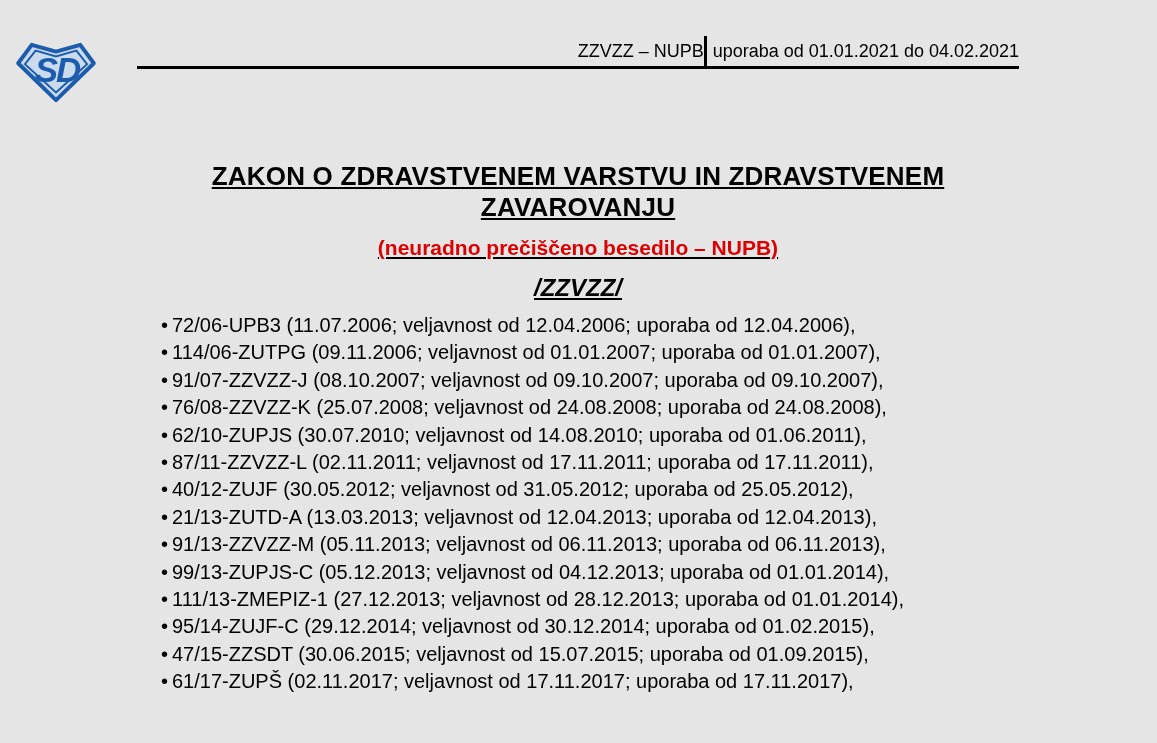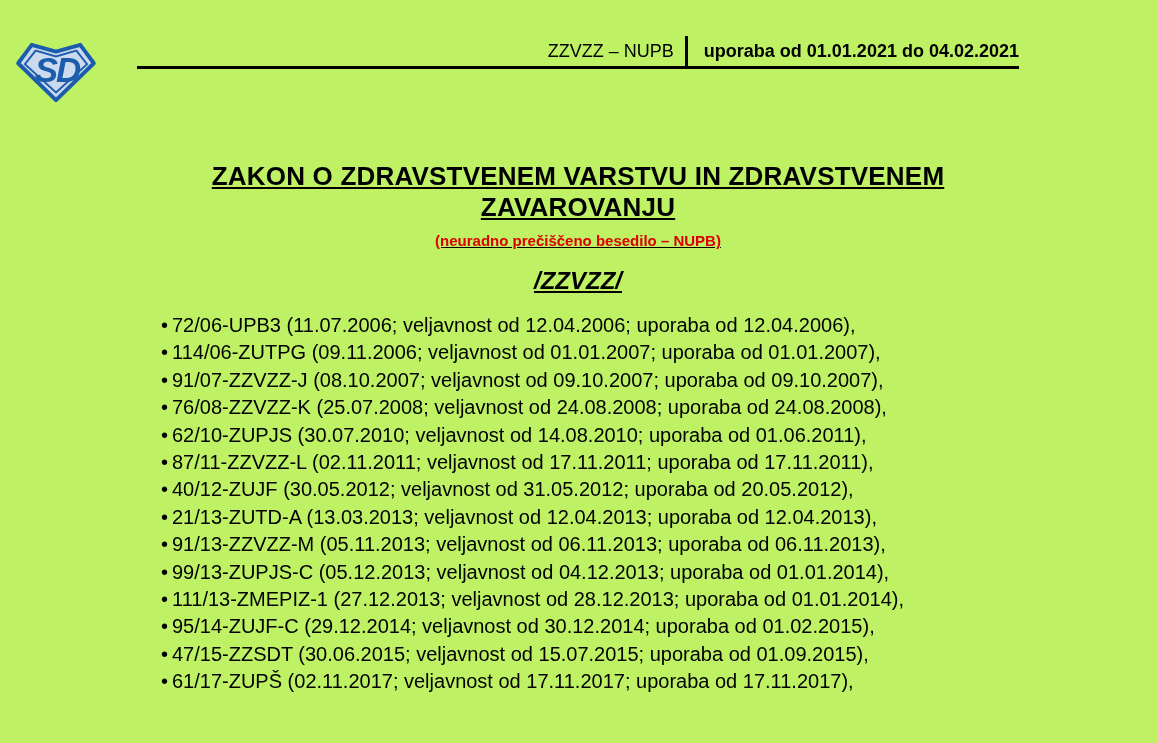--- a/index.html
+++ b/index.html
@@ -1,21 +1,21 @@
 <!DOCTYPE html>
 <html><head>
 <meta charset="utf-8">
 <style>
   * { margin: 0; padding: 0; box-sizing: border-box; }
   html, body { background: #ffffff; }
   .page {
     position: relative;
     width: 1157px;
     height: 743px;
-    background: #bef264;
+    background: #e5e5e5;
     overflow: hidden;
     font-family: "Liberation Sans", "DejaVu Sans", sans-serif;
     color: #000000;
   }
   .logo {
     position: absolute;
     left: 12px;
     top: 38px;
     width: 88px;
     height: 66px;
@@ -28,22 +28,22 @@
     height: 30px;
     display: flex;
     justify-content: flex-end;
     align-items: stretch;
   }
   .header-row .htext {
     font-size: 18px;
     line-height: 30px;
     white-space: nowrap;
   }
-  .header-row .doc-code { padding-right: 11px; }
-  .header-row .validity { padding-left: 16px; font-weight: bold; }
+  .header-row .doc-code { }
+  .header-row .validity { padding-left: 6px; }
   .header-sep {
     width: 3px;
     background: #000000;
   }
   .header-rule {
     position: absolute;
     left: 137px;
     top: 66px;
     width: 882px;
     height: 3px;
@@ -57,22 +57,22 @@
     text-align: center;
     text-decoration: underline;
   }
   .title-main {
     font-size: 26px;
     font-weight: bold;
     line-height: 31px;
     letter-spacing: 0.2px;
   }
   .title-sub {
-    margin-top: 5px;
-    font-size: 15px;
+    margin-top: 12px;
+    font-size: 21px;
     font-weight: bold;
     line-height: 25px;
     color: #dd0000;
   }
   .title-abbr {
     margin-top: 14px;
     font-size: 24px;
     font-weight: bold;
     font-style: italic;
     line-height: 28px;
@@ -122,21 +122,21 @@
   </div>
 
   <div class="body-block">
     <div>
         <div class="list-item"><span class="bullet">•</span><span>72/06-UPB3 (11.07.2006; veljavnost od 12.04.2006; uporaba od 12.04.2006),</span></div>
         <div class="list-item"><span class="bullet">•</span><span>114/06-ZUTPG (09.11.2006; veljavnost od 01.01.2007; uporaba od 01.01.2007),</span></div>
         <div class="list-item"><span class="bullet">•</span><span>91/07-ZZVZZ-J (08.10.2007; veljavnost od 09.10.2007; uporaba od 09.10.2007),</span></div>
         <div class="list-item"><span class="bullet">•</span><span>76/08-ZZVZZ-K (25.07.2008; veljavnost od 24.08.2008; uporaba od 24.08.2008),</span></div>
         <div class="list-item"><span class="bullet">•</span><span>62/10-ZUPJS (30.07.2010; veljavnost od 14.08.2010; uporaba od 01.06.2011),</span></div>
         <div class="list-item"><span class="bullet">•</span><span>87/11-ZZVZZ-L (02.11.2011; veljavnost od 17.11.2011; uporaba od 17.11.2011),</span></div>
-        <div class="list-item"><span class="bullet">•</span><span>40/12-ZUJF (30.05.2012; veljavnost od 31.05.2012; uporaba od 20.05.2012),</span></div>
+        <div class="list-item"><span class="bullet">•</span><span>40/12-ZUJF (30.05.2012; veljavnost od 31.05.2012; uporaba od 25.05.2012),</span></div>
         <div class="list-item"><span class="bullet">•</span><span>21/13-ZUTD-A (13.03.2013; veljavnost od 12.04.2013; uporaba od 12.04.2013),</span></div>
         <div class="list-item"><span class="bullet">•</span><span>91/13-ZZVZZ-M (05.11.2013; veljavnost od 06.11.2013; uporaba od 06.11.2013),</span></div>
         <div class="list-item"><span class="bullet">•</span><span>99/13-ZUPJS-C (05.12.2013; veljavnost od 04.12.2013; uporaba od 01.01.2014),</span></div>
         <div class="list-item"><span class="bullet">•</span><span>111/13-ZMEPIZ-1 (27.12.2013; veljavnost od 28.12.2013; uporaba od 01.01.2014),</span></div>
         <div class="list-item"><span class="bullet">•</span><span>95/14-ZUJF-C (29.12.2014; veljavnost od 30.12.2014; uporaba od 01.02.2015),</span></div>
         <div class="list-item"><span class="bullet">•</span><span>47/15-ZZSDT (30.06.2015; veljavnost od 15.07.2015; uporaba od 01.09.2015),</span></div>
         <div class="list-item"><span class="bullet">•</span><span>61/17-ZUPŠ (02.11.2017; veljavnost od 17.11.2017; uporaba od 17.11.2017),</span></div>
       </div>
   </div>
 

